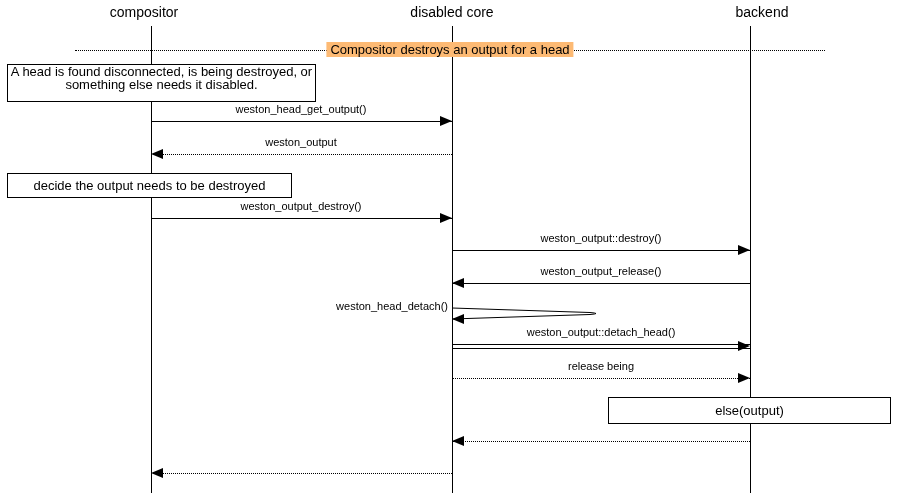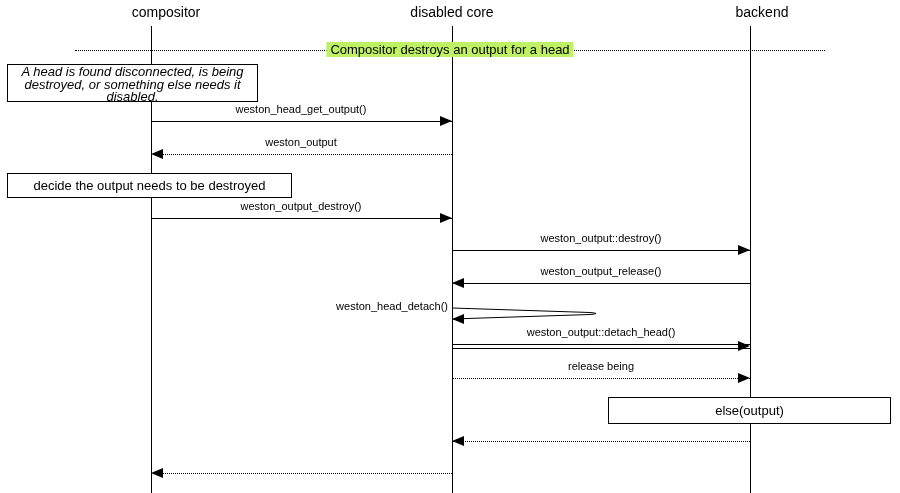--- a/index.html
+++ b/index.html
@@ -12,40 +12,40 @@
   .ln{position:absolute;height:0;border-top:1px solid #000;}
   .dt{border-top-style:dotted;}
   .ah{position:absolute;width:0;height:0;border-top:5px solid transparent;border-bottom:5px solid transparent;}
   .ah.r{border-left:12px solid #000;}
   .ah.l{border-right:12px solid #000;}
   .ml{position:absolute;transform:translateX(-50%);font-size:11px;white-space:nowrap;}
   .ml.ra{transform:none;text-align:right;}
   .note{position:absolute;border:1px solid #000;background:#ffffff;font-size:13px;
         text-align:center;box-sizing:border-box;}
   .divlabel{position:absolute;transform:translateX(-50%);font-size:13px;white-space:nowrap;
-        background:#bef264;padding:0 4px;}
+        background:#fdba74;padding:0 4px;}
   svg{position:absolute;overflow:visible;}
 </style>
 </head>
 <body>
 
 <div class="canvas">
 
-  <div class="actor" style="left:166px;">compositor</div>
+  <div class="actor" style="left:144px;">compositor</div>
   <div class="actor" style="left:452px;">disabled core</div>
   <div class="actor" style="left:750px;padding-left:24px;">backend</div>
 
   <div class="lifeline" style="left:151px;"></div>
   <div class="lifeline" style="left:452px;"></div>
   <div class="lifeline" style="left:750px;"></div>
 
   <div class="ln dt" style="left:75px;top:50px;width:750px;"></div>
   <div class="divlabel" style="left:450px;top:42px;">Compositor destroys an output for a head</div>
 
-  <div class="note" style="left:7px;top:64px;width:251px;height:38px;line-height:12.5px;padding-top:1px;font-style:italic;">A head is found disconnected, is being destroyed, or something else needs it disabled.</div>
+  <div class="note" style="left:7px;top:64px;width:309px;height:38px;line-height:12.5px;padding-top:1px;">A head is found disconnected, is being destroyed, or something else needs it disabled.</div>
 
   <div>
     <div class="ml" style="left:301px;top:103px;">weston_head_get_output()</div>
     <div class="ln" style="left:151px;top:121px;width:301px;"></div>
     <div class="ah r" style="left:440px;top:116px;"></div>
   </div>
 
   <div>
     <div class="ml" style="left:301px;top:136px;">weston_output</div>
     <div class="ln dt" style="left:151px;top:154px;width:301px;"></div>

